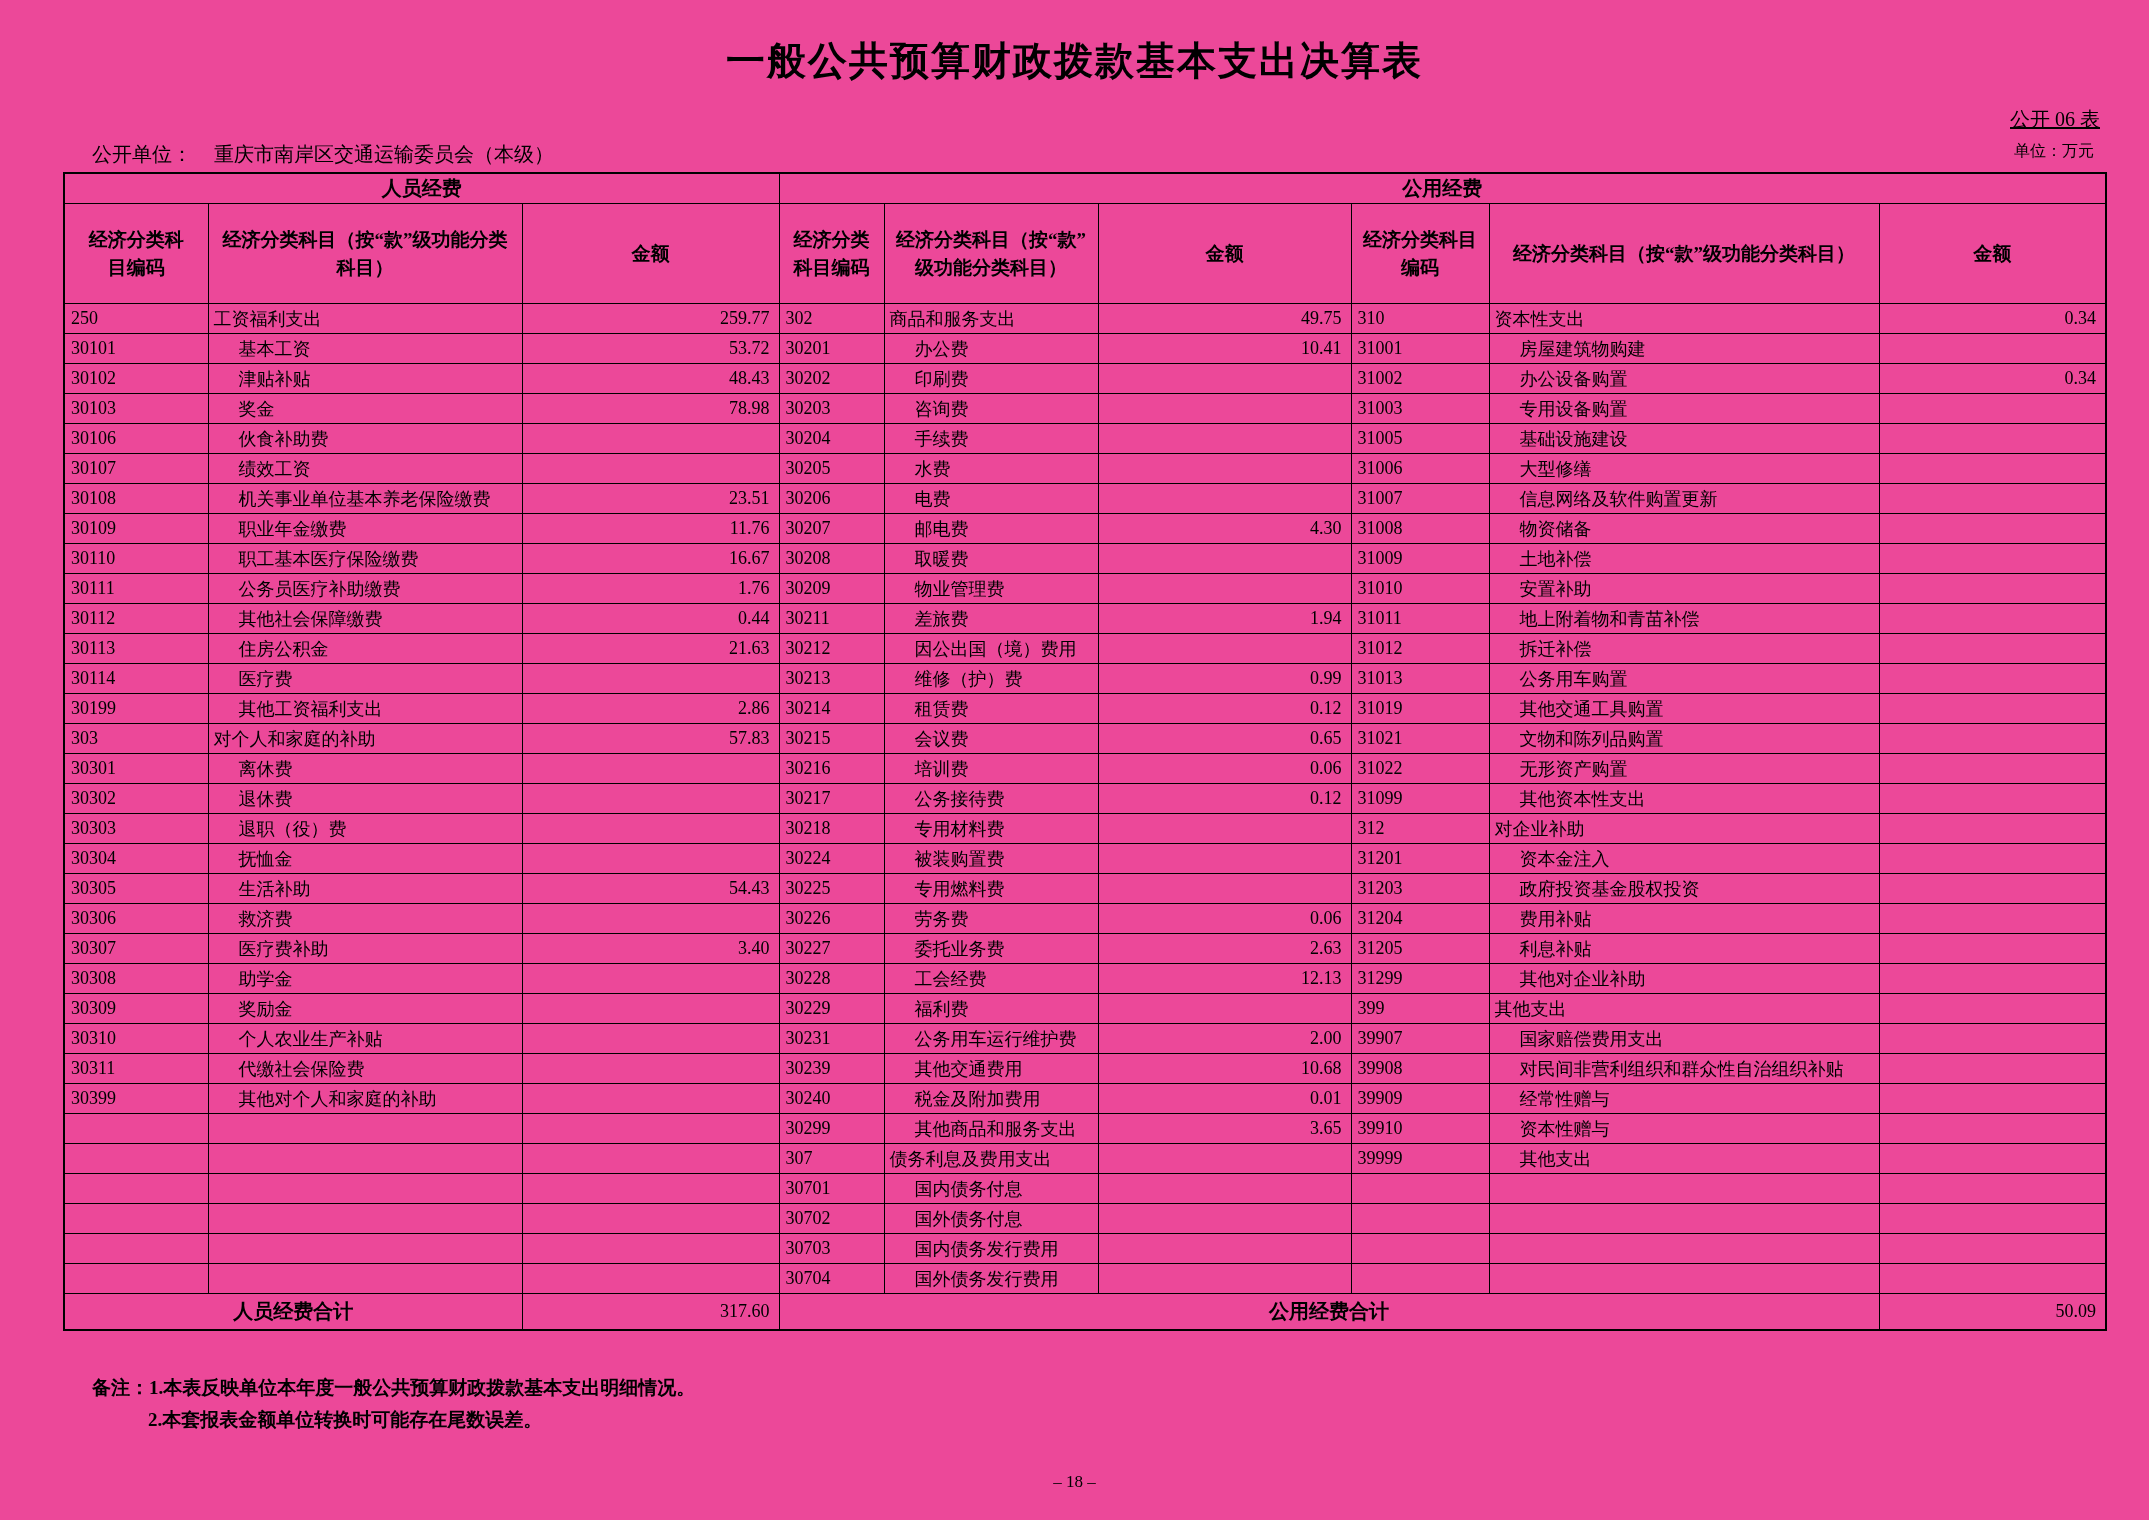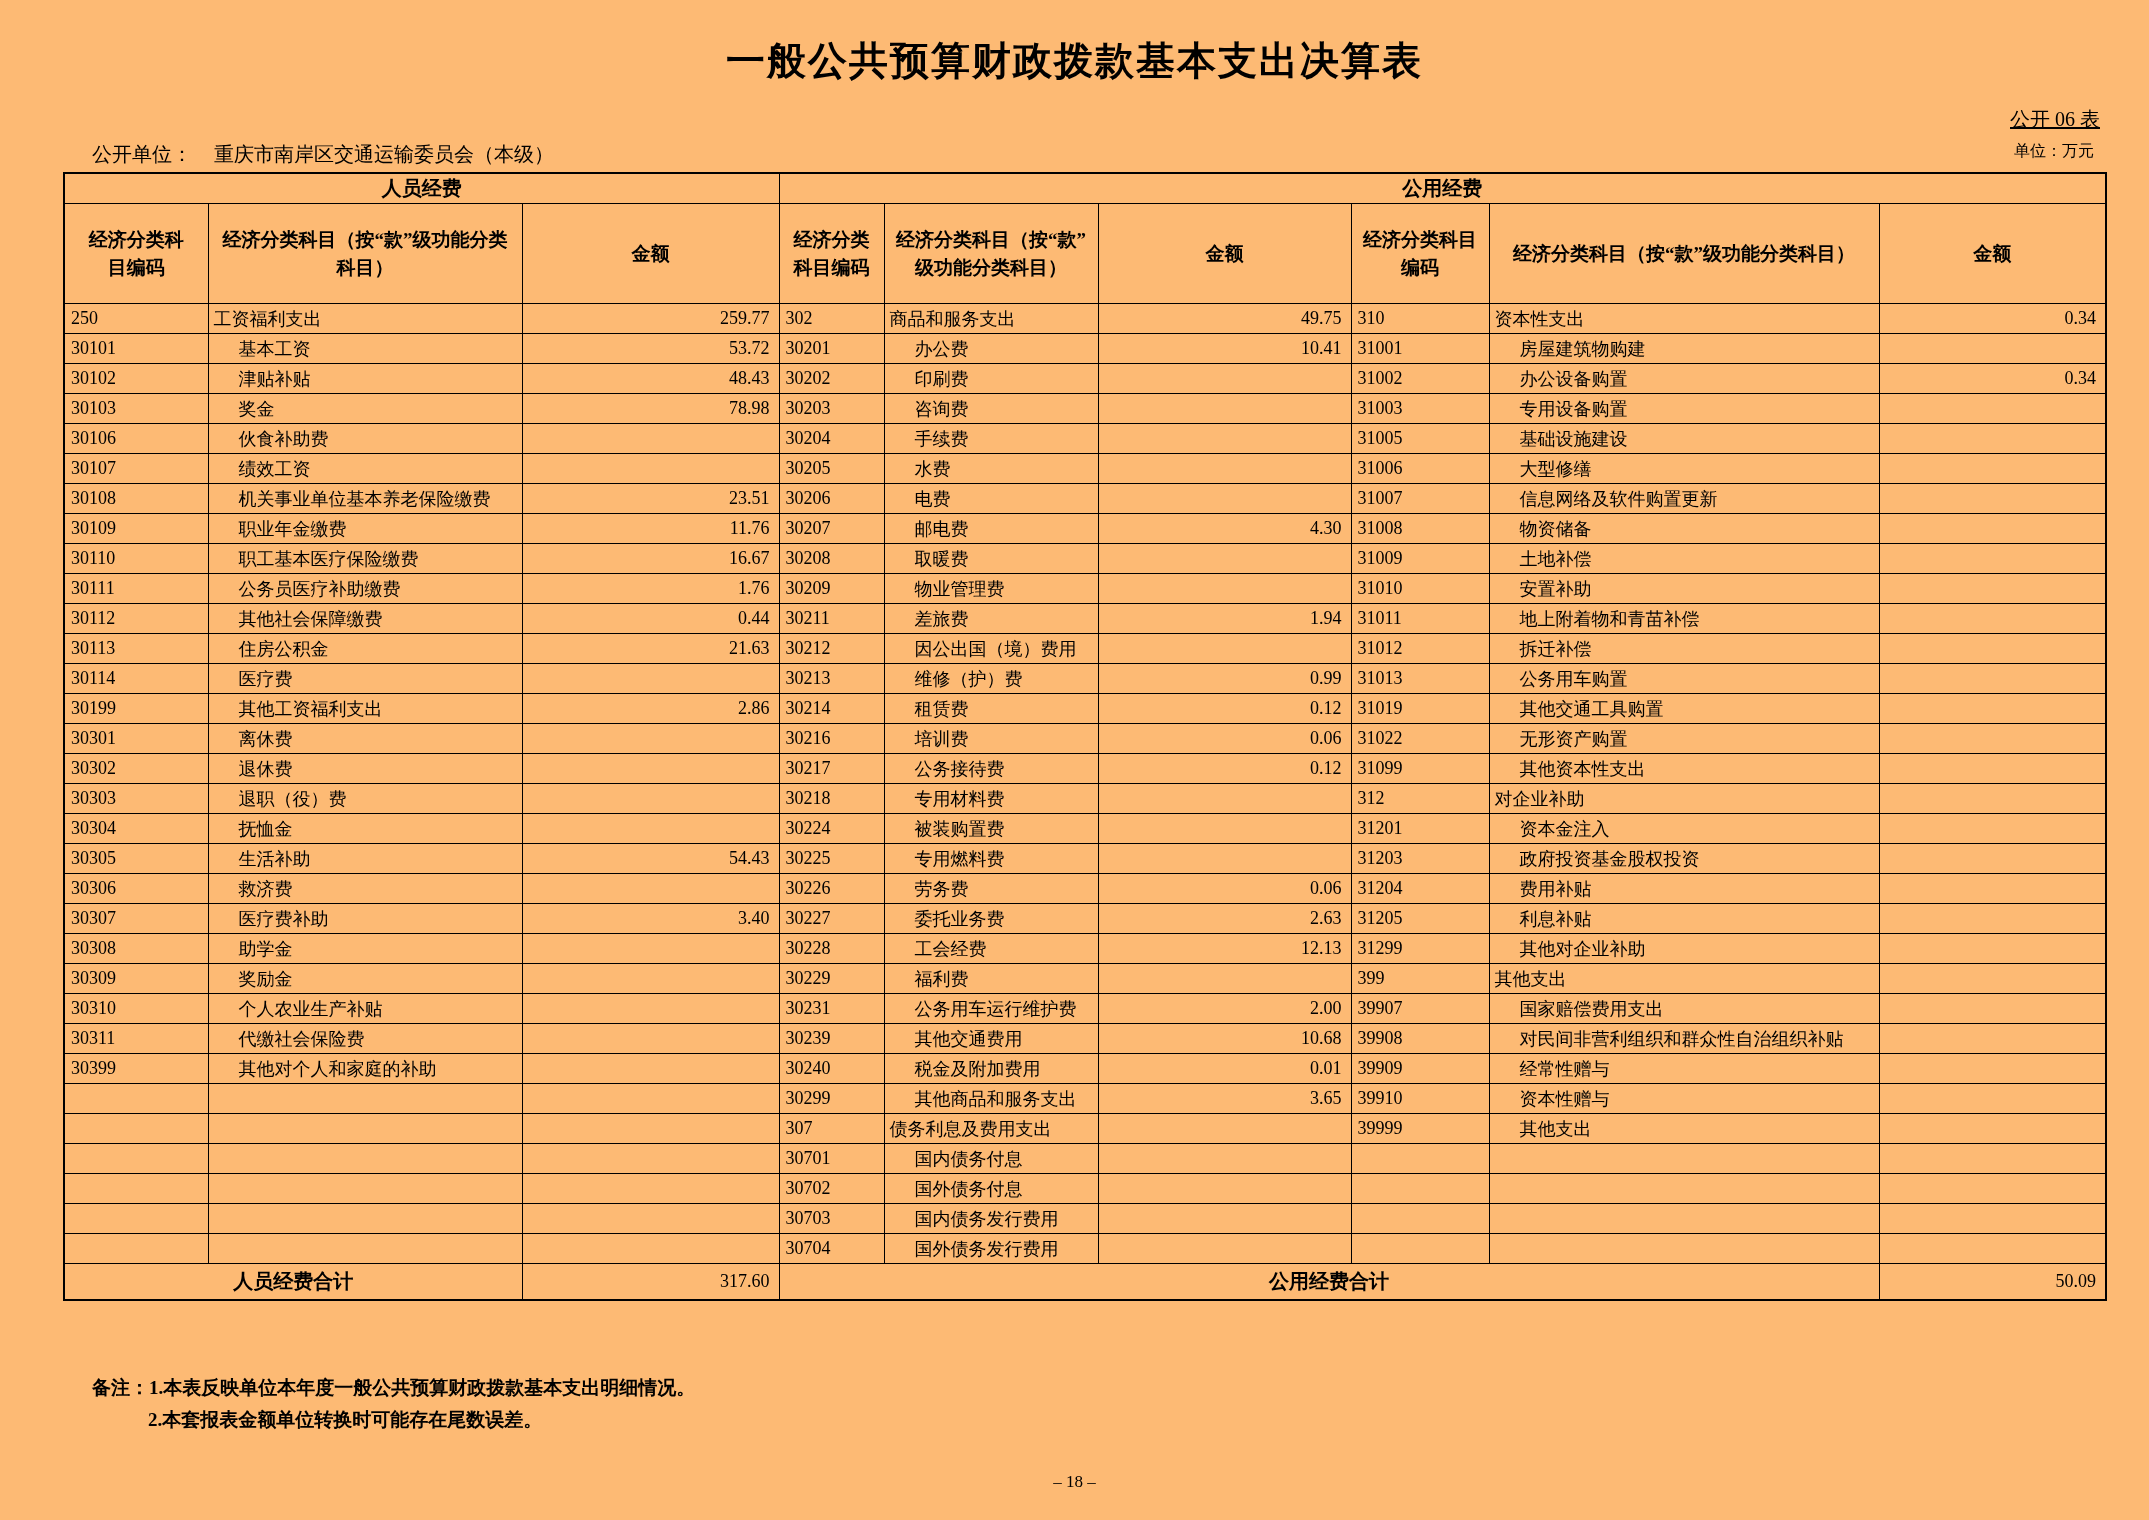--- a/index.html
+++ b/index.html
@@ -1,20 +1,20 @@
 <!DOCTYPE html>
 <html><head>
 <meta charset="utf-8">
 <style>
   html,body { margin:0; padding:0; background:#e8e8e8; }
   .page {
     position:relative;
     width:2149px;
     height:1520px;
-    background:#fdba74;
+    background:#ec4899;
     font-family:"Liberation Serif","DejaVu Serif",serif;
     color:#000;
     overflow:hidden;
   }
   .title {
     position:absolute; top:34px; left:0; width:100%;
     text-align:center; font-size:39px; font-weight:bold; letter-spacing:2px;
   }
   .form-code {
     position:absolute; top:106px; right:49px; font-size:20px;text-decoration:underline;
@@ -254,20 +254,31 @@
             <td class="subject indent">其他工资福利支出</td>
             <td class="amount">2.86</td>
             <td class="code">30214</td>
             <td class="subject indent">租赁费</td>
             <td class="amount">0.12</td>
             <td class="code">31019</td>
             <td class="subject indent">其他交通工具购置</td>
             <td class="amount"></td>
           </tr>
           <tr>
+            <td class="code">303</td>
+            <td class="subject">对个人和家庭的补助</td>
+            <td class="amount">57.83</td>
+            <td class="code">30215</td>
+            <td class="subject indent">会议费</td>
+            <td class="amount">0.65</td>
+            <td class="code">31021</td>
+            <td class="subject indent">文物和陈列品购置</td>
+            <td class="amount"></td>
+          </tr>
+          <tr>
             <td class="code">30301</td>
             <td class="subject indent">离休费</td>
             <td class="amount"></td>
             <td class="code">30216</td>
             <td class="subject indent">培训费</td>
             <td class="amount">0.06</td>
             <td class="code">31022</td>
             <td class="subject indent">无形资产购置</td>
             <td class="amount"></td>
           </tr>

